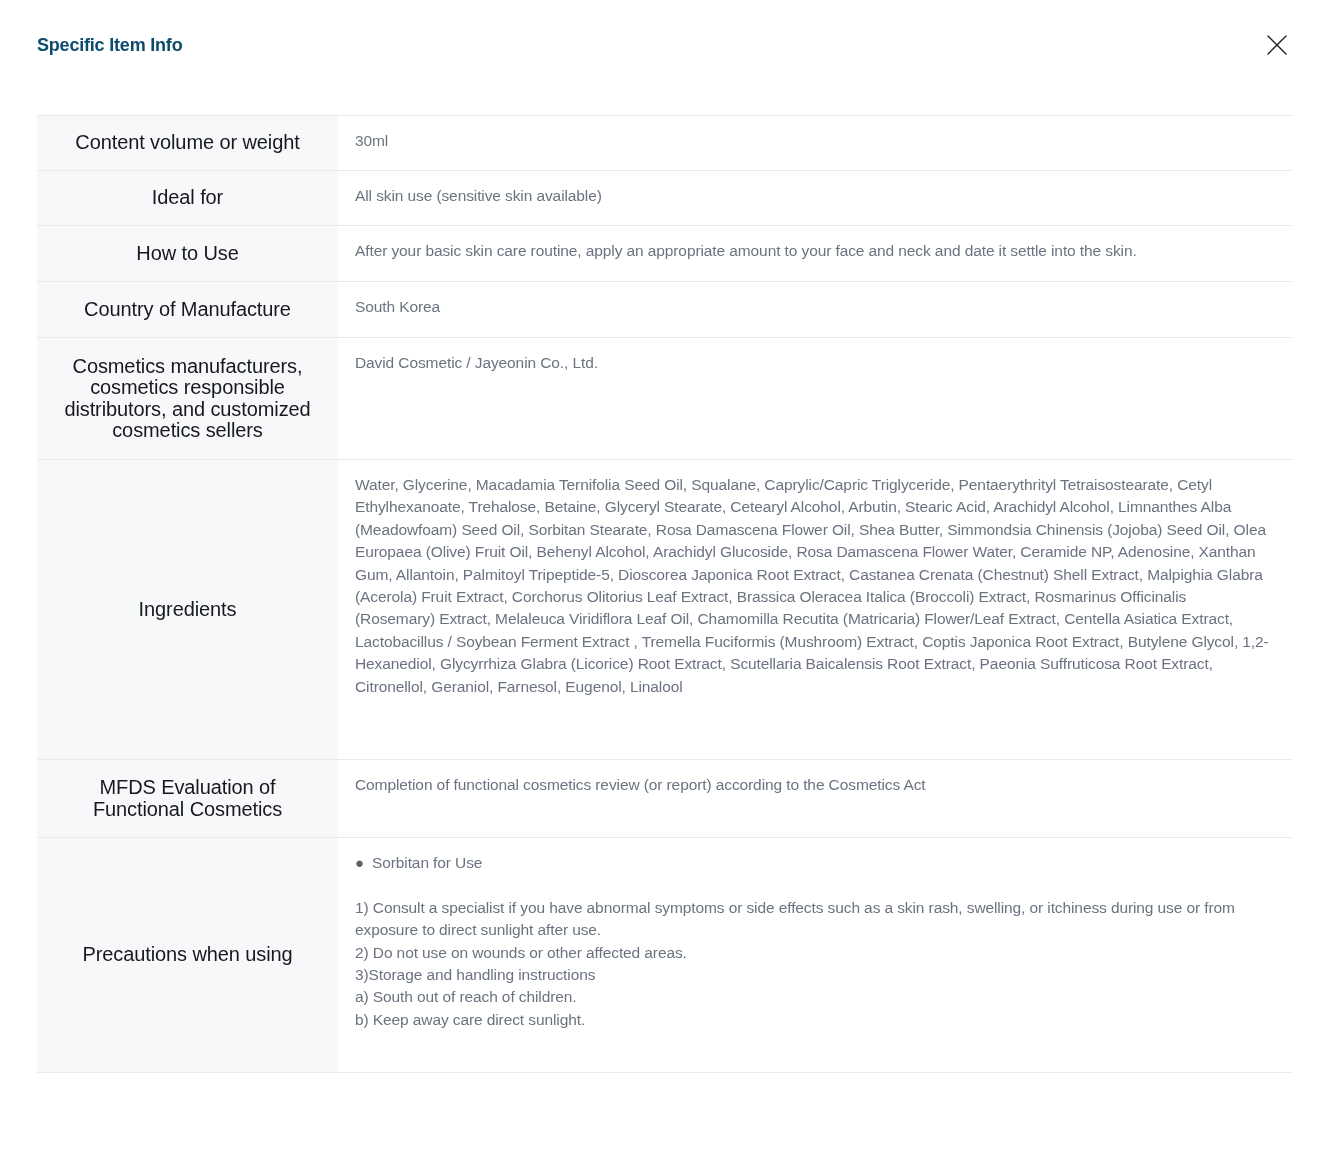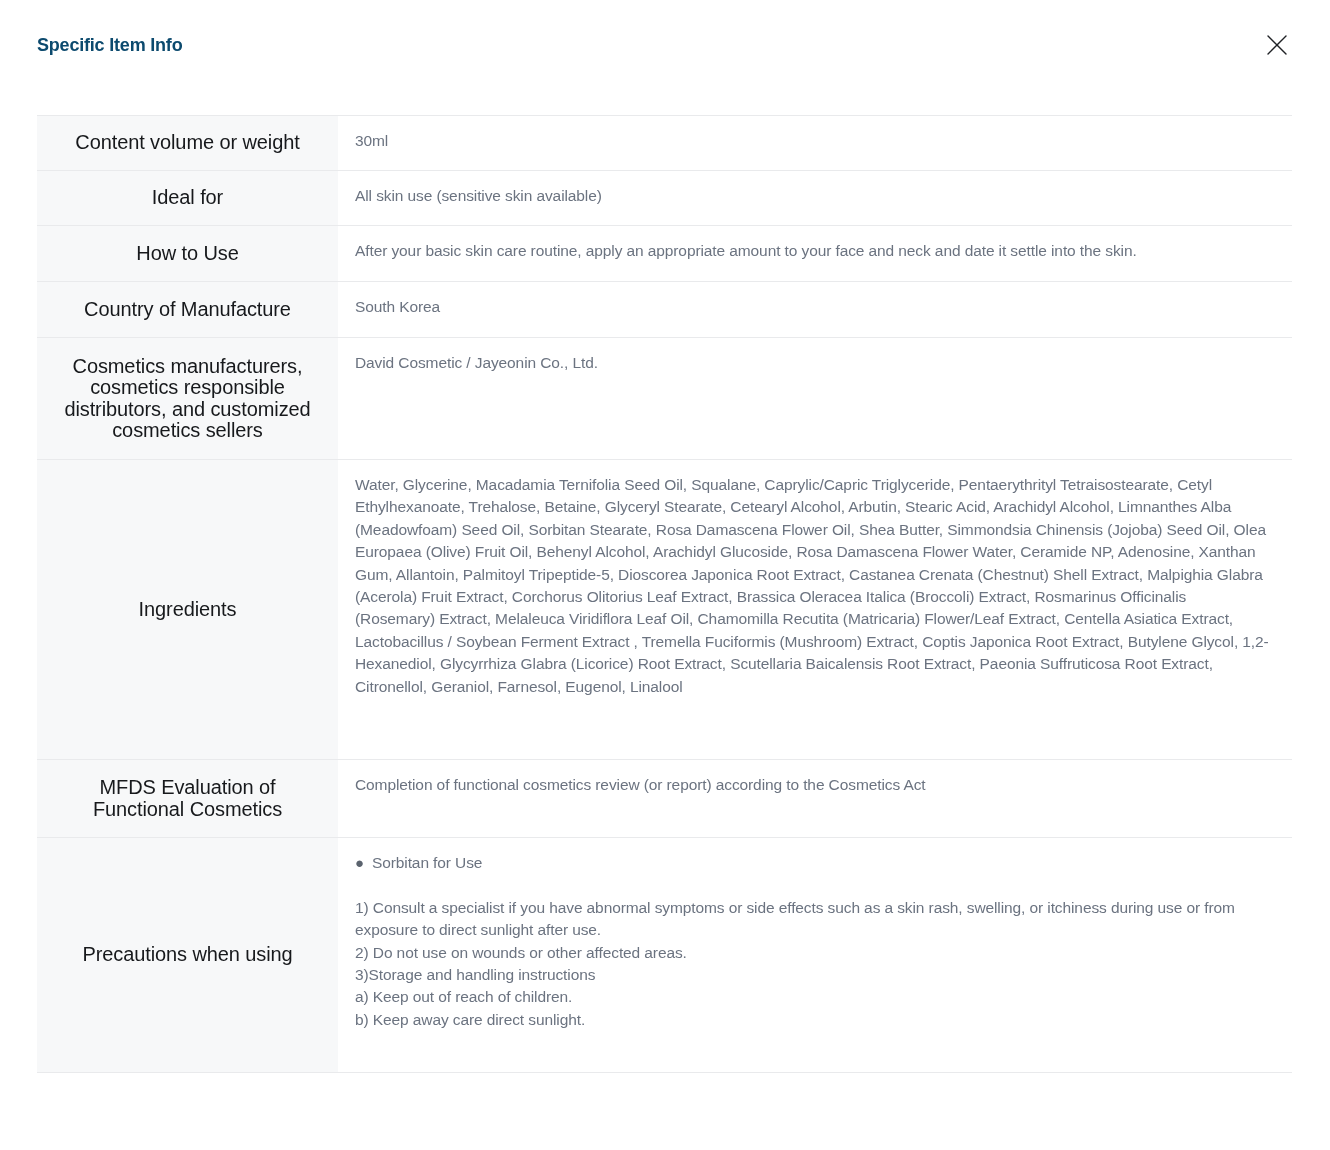--- a/index.html
+++ b/index.html
@@ -120,19 +120,19 @@
       <div class="cell-label">Precautions when using</div>
       <div class="cell-value">
         <div class="caution-head">
           <span class="bullet-icon">●</span>
           <span>Sorbitan for Use</span>
         </div>
         <div class="line-gap"></div>
         <div>1) Consult a specialist if you have abnormal symptoms or side effects such as a skin rash, swelling, or itchiness during use or from exposure to direct sunlight after use.</div>
         <div>2) Do not use on wounds or other affected areas.</div>
         <div>3)Storage and handling instructions</div>
-        <div>a) Keep out of reach of children.</div>
+        <div>a) South out of reach of children.</div>
         <div>b) Keep away care direct sunlight.</div>
       </div>
     </div>
 
   </div>
 </div>
 
 </body></html>

